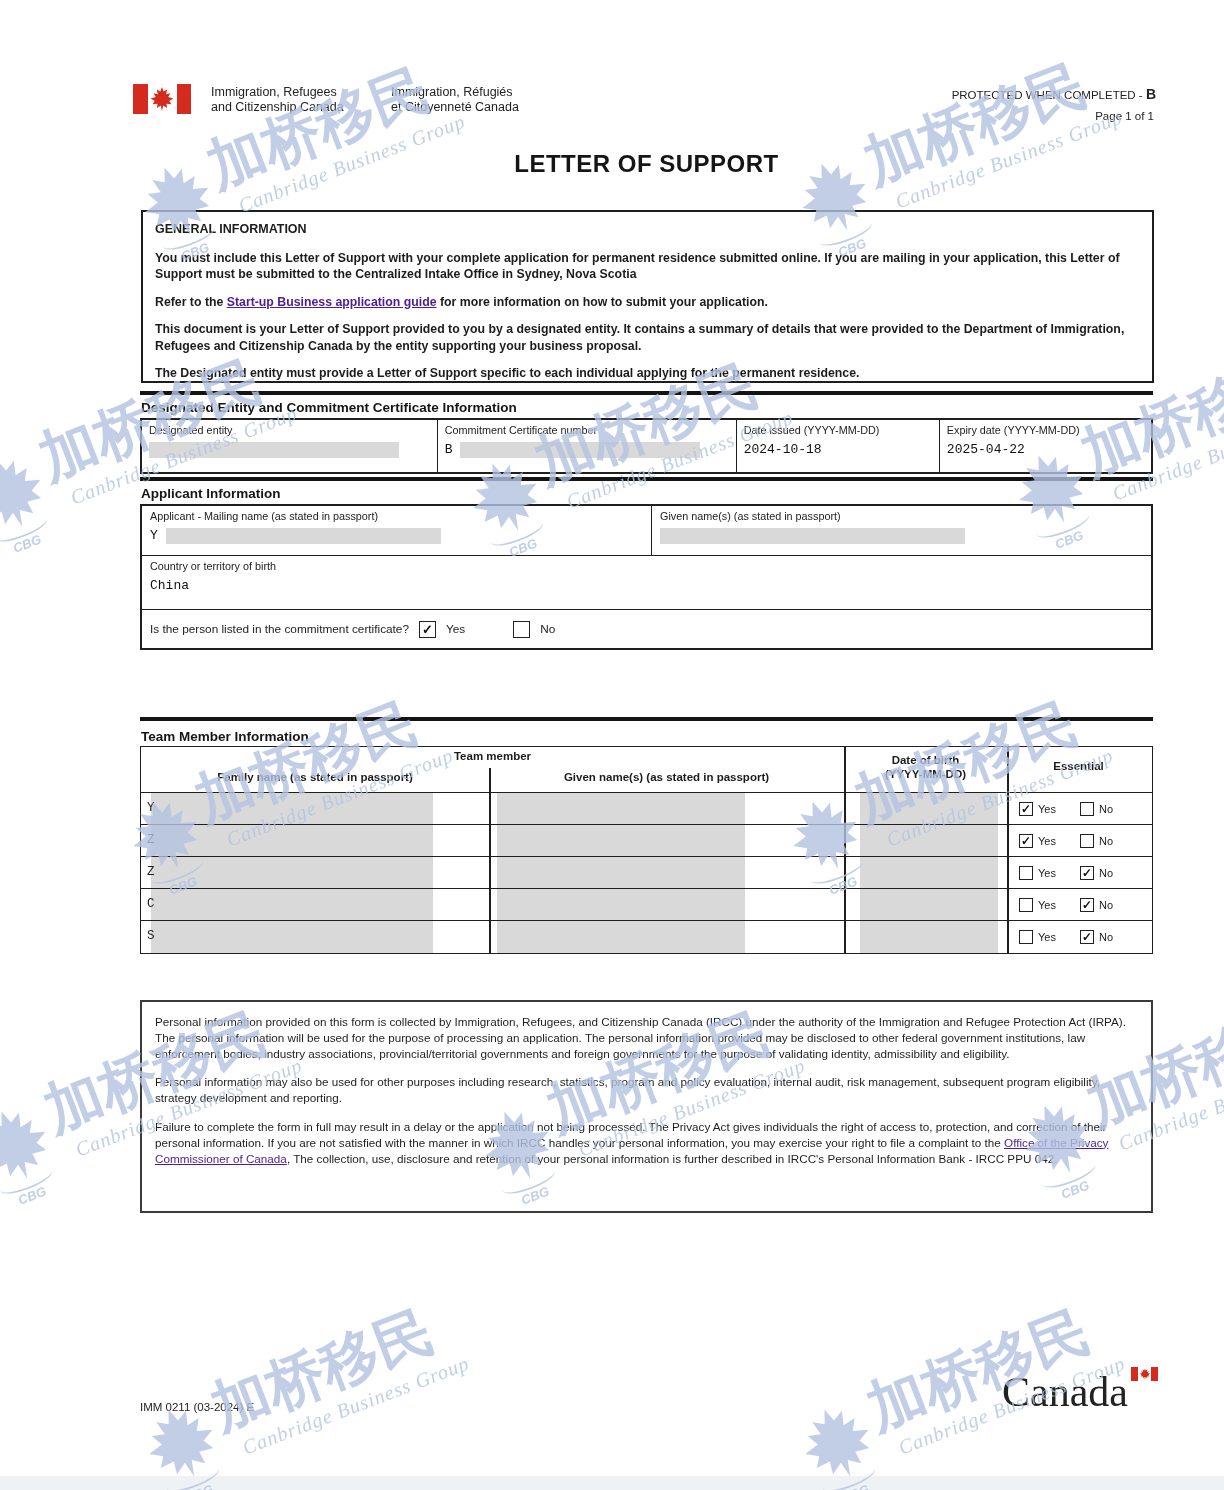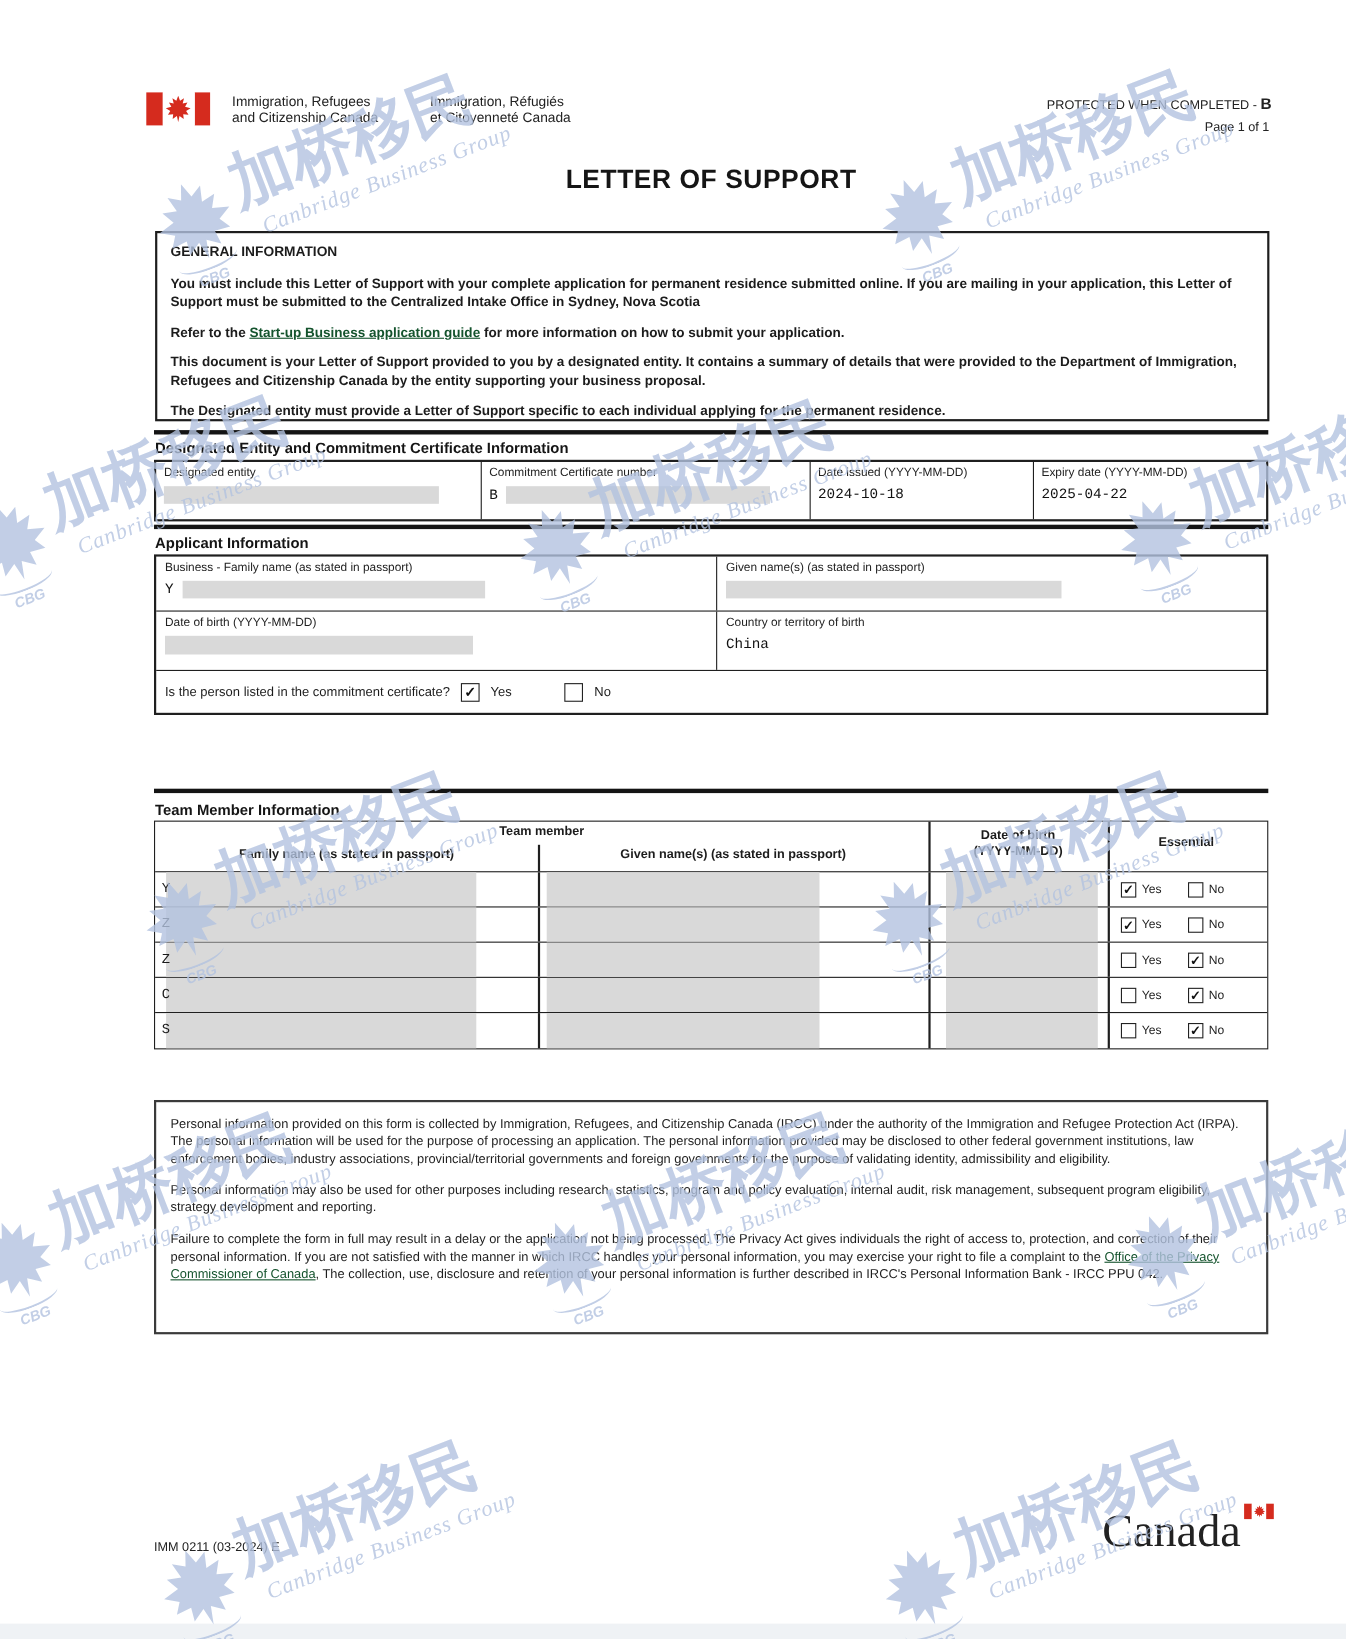--- a/index.html
+++ b/index.html
@@ -18,21 +18,21 @@
   .dept-fr { left:391px; }
   .protected { position:absolute; right:68px; top:86px; font-size:11.5px; color:#222; text-align:right; }
   .protected b { font-size:14px; }
   .page-num { position:absolute; right:70px; top:110px; font-size:11.5px; color:#222; }
   .form-title { position:absolute; left:140px; top:150px; width:1013px; text-align:center; font-size:24px; font-weight:bold; letter-spacing:0.5px; color:#151515; }
 
   
   .gen-box { position:absolute; left:141px; top:210px; width:1013px; height:173px; border:2px solid #1d1d1d; padding:9px 12px; font-size:12.3px; font-weight:bold; line-height:16.5px; overflow:hidden; }
   .gen-box h3 { font-size:12.5px; margin-bottom:12px; }
   .gen-box p { margin-bottom:11px; }
-  a.doc-link { color:#14532d; text-decoration:underline; cursor:pointer; font-weight:bold; }
+  a.doc-link { color:#4c1d95; text-decoration:underline; cursor:pointer; font-weight:bold; }
   .hbar { position:absolute; left:140px; width:1013px; height:4px; background:#141414; }
   .bar1 { top:391px; } .bar2 { top:477px; } .bar3 { top:717px; }
   .sec-head { position:absolute; left:141px; font-size:13.5px; font-weight:bold; color:#151515; }
   .head-designated { top:400px; } .head-applicant { top:486px; } .head-team { top:729px; }
 
   
   .t1 { position:absolute; left:140px; top:418px; width:1013px; height:56px; border:2px solid #1f1f1f; display:flex; }
   .t1 .cell { border-right:1.5px solid #1f1f1f; padding:4px 7px; position:relative; }
   .t1 .cell:last-child { border-right:none; }
   .lbl { font-size:10.8px; color:#222; }
@@ -162,33 +162,29 @@
       <div class="lbl">Expiry date (YYYY-MM-DD)</div>
       <div class="val">2025-04-22</div>
     </div>
   </div>
 
   <div class="hbar bar2"></div>
   <div class="sec-head head-applicant">Applicant Information</div>
   <div class="t2">
     <div class="row r1">
       <div class="c left">
-        <div class="lbl">Business - Family name (as stated in passport)</div>
+        <div class="lbl">Applicant - Mailing name (as stated in passport)</div>
         <div class="val"><span>Y</span> <span class="redact" style="width:275px;height:16px"></span></div>
       </div>
       <div class="c right">
         <div class="lbl">Given name(s) (as stated in passport)</div>
         <div class="val"><span class="redact" style="width:305px;height:16px"></span></div>
       </div>
     </div>
     <div class="row r2">
-      <div class="c left">
-        <div class="lbl">Date of birth (YYYY-MM-DD)</div>
-        <div class="val"><span class="redact" style="width:280px;height:17px"></span></div>
-      </div>
       <div class="c right">
         <div class="lbl">Country or territory of birth</div>
         <div class="val">China</div>
       </div>
     </div>
     <div class="row r4">
       <div class="qrow">
         <span>Is the person listed in the commitment certificate?</span>
         <span class="cb">✓</span>
         <span class="cb-lab">Yes</span>

